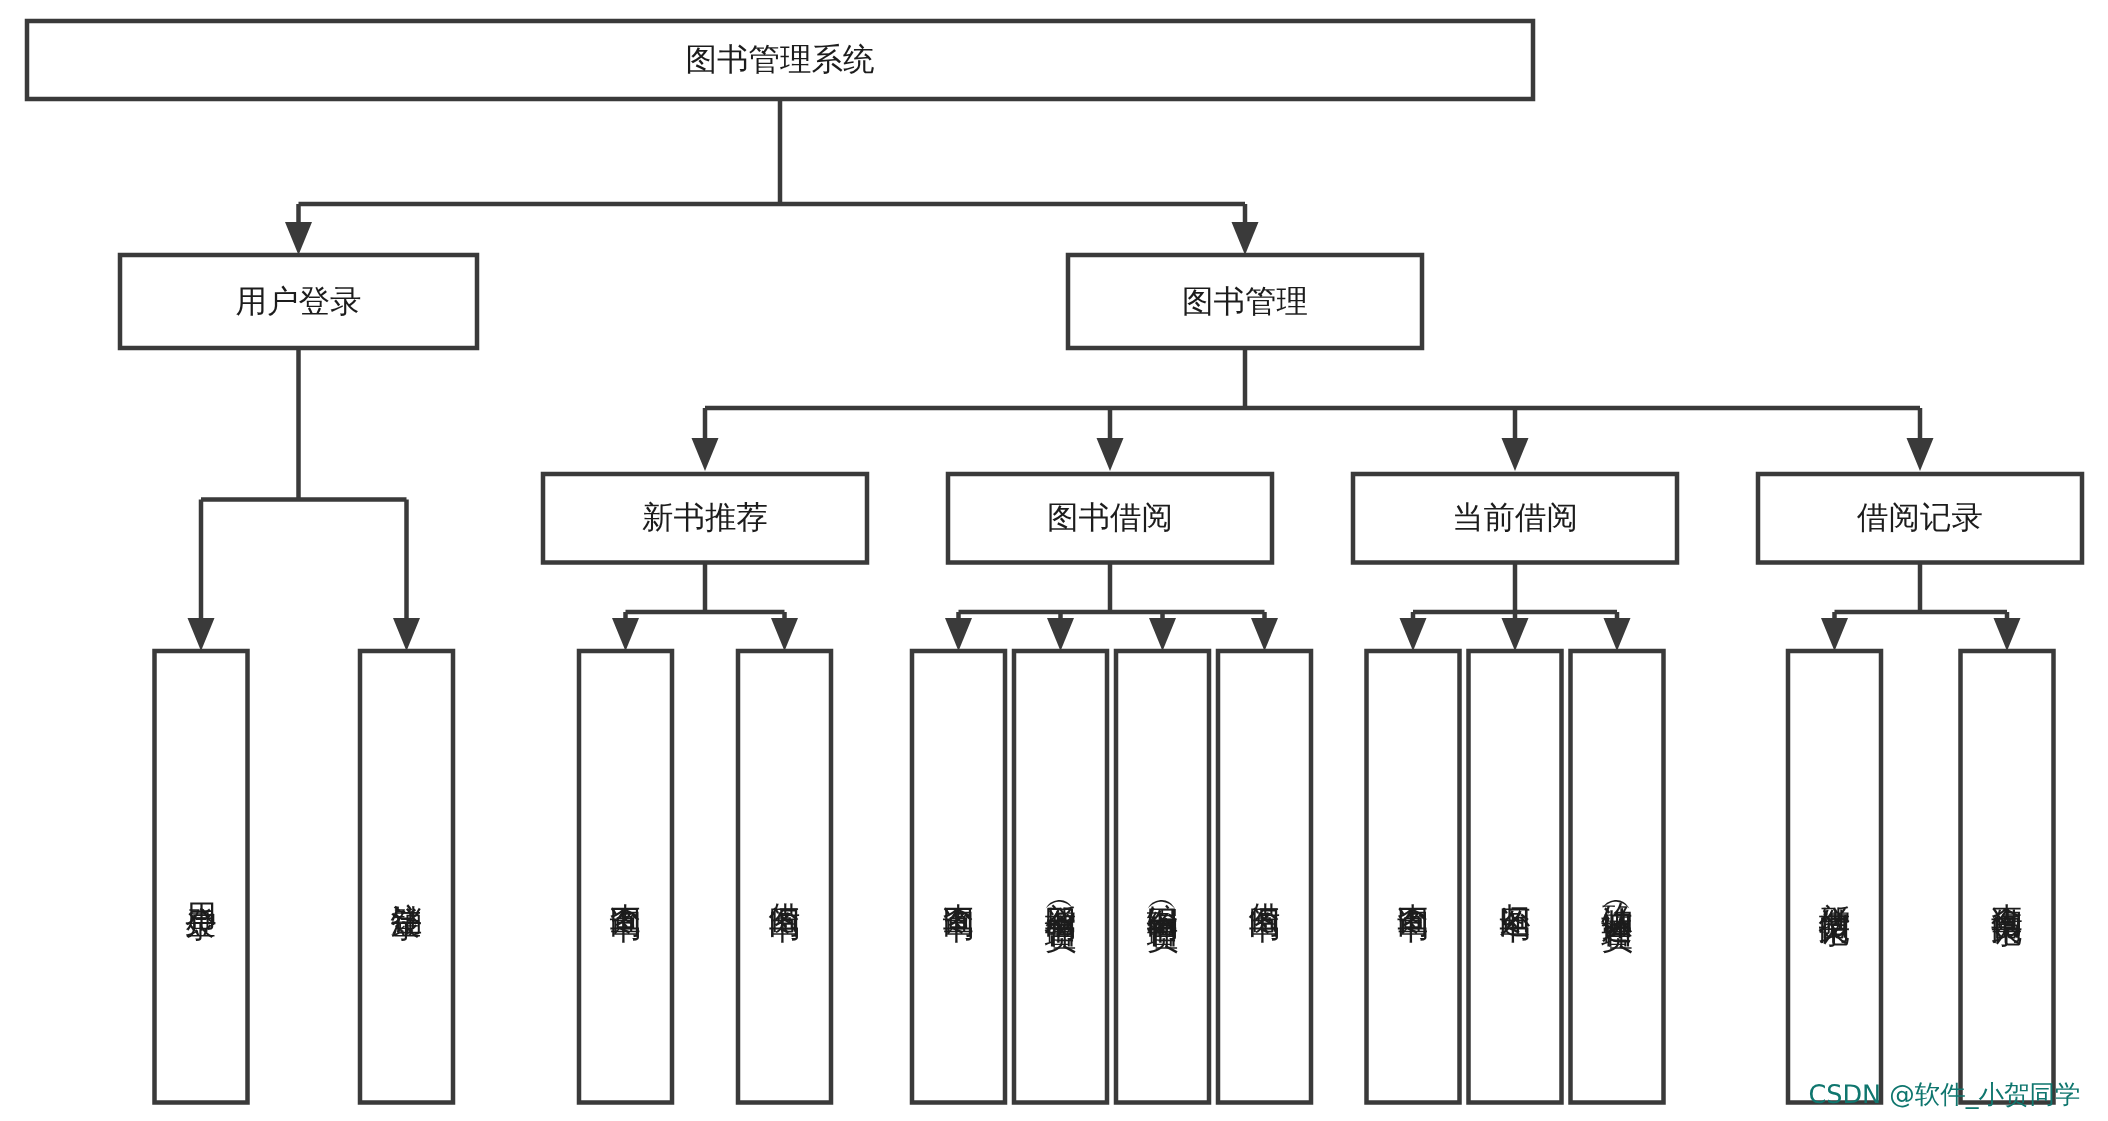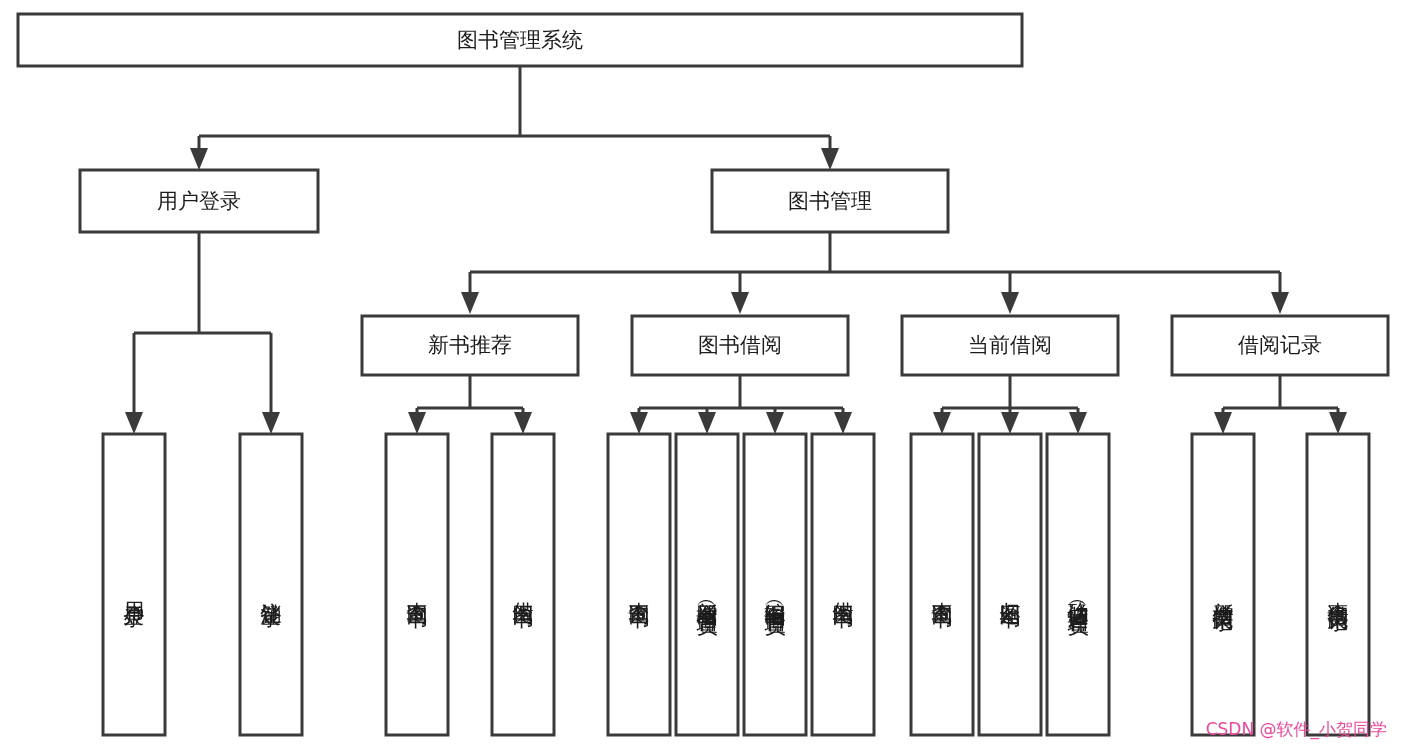--- a/index.html
+++ b/index.html
@@ -54,21 +54,21 @@
     glyph-orientation-vertical: 0;
     letter-spacing: 2px;
     dominant-baseline: central;
   }
   .watermark-text {
     position: absolute;
     right: 14px;
     bottom: 6px;
     font-family: "DejaVu Sans", "Liberation Sans", sans-serif;
     font-size: 17px;
-    color: #ec4899;
+    color: #0f766e;
     white-space: nowrap;
     pointer-events: none;
     user-select: none;
   }
 </style>
 </head>
 <body>
 
 <div id="diagram-root">
 

